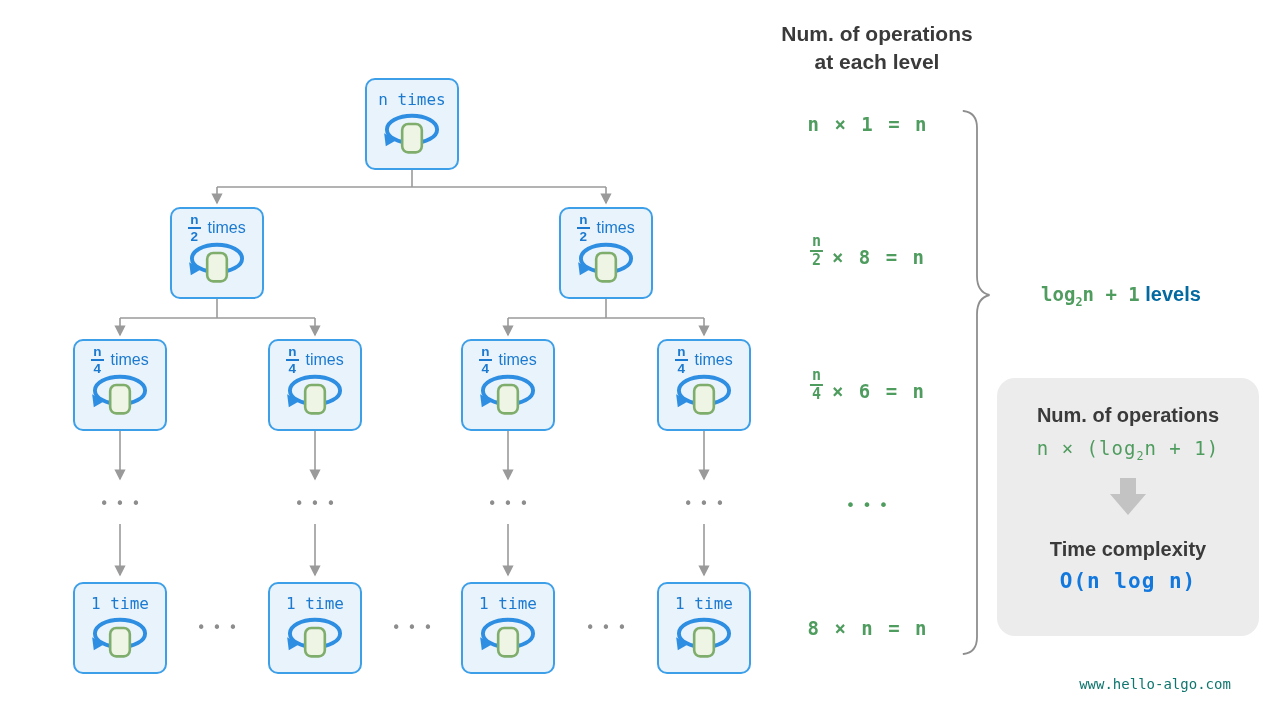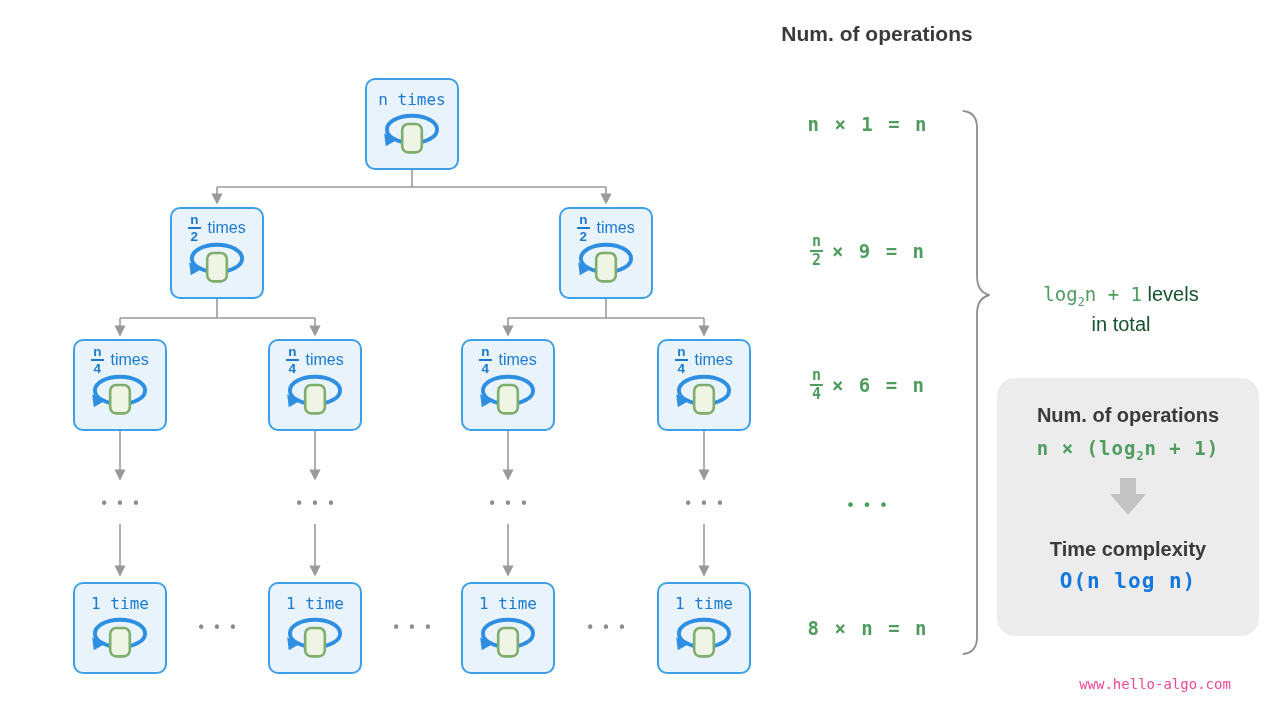--- a/index.html
+++ b/index.html
@@ -24,45 +24,45 @@
 
   
   .dots{position:absolute;transform:translate(-50%,-50%);color:#8d8d8d;
         font-size:15px;font-family:"DejaVu Sans",sans-serif;white-space:nowrap;}
   .dots span{letter-spacing:7px;margin-right:-7px;}
   .dots.green{color:#4f9c5f;font-size:16px;}
 
   
   .header{position:absolute;left:877px;top:20px;transform:translateX(-50%);
           text-align:center;color:#3a3a3a;font-weight:700;font-size:21px;line-height:1.35;white-space:nowrap;}
-  .eq{position:absolute;transform:translate(-50%,-50%);display:flex;align-items:center;gap:9px;
+  .eq{position:absolute;transform:translate(-50%,-50%);display:flex;align-items:flex-end;gap:9px;
       color:#4f9c5f;font-family:"DejaVu Sans Mono",monospace;font-weight:700;font-size:19px;
       letter-spacing:2px;white-space:nowrap;}
   .eq .frac{font-size:15px;letter-spacing:0;}
 
   .side{position:absolute;left:1121px;top:281px;transform:translateX(-50%);
         text-align:center;font-size:20px;line-height:1.35;color:#3a3a3a;white-space:nowrap;}
-  .green-mono{font-family:"DejaVu Sans Mono",monospace;font-weight:400;color:#4f9c5f;font-size:19px;}
+  .green-mono{font-family:"DejaVu Sans Mono",monospace;font-weight:700;color:#4f9c5f;font-size:19px;}
   .green-mono sub{font-size:0.62em;}
-  .side .dark{font-weight:400;color:#14532d;}
+  .side .dark{font-weight:700;color:#0369a1;}
 
   .summary{position:absolute;left:997px;top:378px;width:262px;height:258px;box-sizing:border-box;
            background:#ececec;border-radius:18px;display:flex;flex-direction:column;align-items:center;
            padding-top:26px;}
   .summary .title,.summary .subtitle{font-weight:700;font-size:20px;color:#3a3a3a;}
-  .summary .formula{margin-top:10px;font-family:"DejaVu Sans Mono",monospace;font-weight:700;
+  .summary .formula{margin-top:10px;font-family:"DejaVu Sans Mono",monospace;font-weight:400;
                     font-size:19px;color:#4f9c5f;letter-spacing:1px;}
   .summary .formula sub{font-size:0.62em;}
   .summary .down-arrow{margin-top:15px;}
   .summary .subtitle{margin-top:22px;}
   .summary .complexity{margin-top:8px;font-family:"DejaVu Sans Mono",monospace;font-weight:700;
                        font-size:21px;color:#1278dd;letter-spacing:1px;text-align:center;}
 
   .watermark{position:absolute;left:1155px;top:684px;transform:translate(-50%,-50%);
-             font-family:"DejaVu Sans Mono",monospace;font-size:14px;color:#ec4899;white-space:nowrap;}
+             font-family:"DejaVu Sans Mono",monospace;font-size:14px;color:#0f766e;white-space:nowrap;}
 </style>
 </head>
 <body>
 
 <div class="canvas">
 
   <svg width="0" height="0" style="position:absolute">
     <defs>
       <symbol id="loopicon" viewBox="0 0 60 44">
         <ellipse cx="30" cy="16" rx="23" ry="12.5" fill="none" stroke="#2e8ee2" stroke-width="3.6"></ellipse>
@@ -223,50 +223,50 @@
   <div class="dots" style="left:315px;top:504px"><span>•••</span></div>
   <div class="dots" style="left:508px;top:504px"><span>•••</span></div>
   <div class="dots" style="left:704px;top:504px"><span>•••</span></div>
 
   <div class="dots" style="left:217px;top:628px"><span>•••</span></div>
   <div class="dots" style="left:412px;top:628px"><span>•••</span></div>
   <div class="dots" style="left:606px;top:628px"><span>•••</span></div>
 
   <div class="header">
     <div>Num. of operations</div>
+    <div>at each level</div>
   </div>
 
   <div class="eq" style="left:868px;top:124px">
     <span>n × 1 = n</span>
   </div>
   <div class="eq" style="left:868px;top:251px">
     <span class="frac">
       <span class="num">n</span>
       <span class="den">2</span>
     </span>
-    <span>× 9 = n</span>
+    <span>× 8 = n</span>
   </div>
   <div class="eq" style="left:868px;top:385px">
     <span class="frac">
       <span class="num">n</span>
       <span class="den">4</span>
     </span>
     <span>× 6 = n</span>
   </div>
   <div class="dots green" style="left:867px;top:505px"><span>•••</span></div>
   <div class="eq" style="left:868px;top:628px">
     <span>8 × n = n</span>
   </div>
 
   <div class="side">
     <div>
       <span class="green-mono"><span>log</span><sub>2</sub><span>n + 1</span></span>
       <span class="dark">levels</span>
     </div>
-    <div class="dark">in total</div>
   </div>
 
   <div class="summary">
     <div class="title">Num. of operations</div>
     <div class="formula"><span>n × (</span><span>log</span><sub>2</sub><span>n + 1)</span></div>
     <svg class="down-arrow" width="40" height="38" viewBox="0 0 40 38">
       <polygon points="12,0 28,0 28,16 38,16 20,37 2,16 12,16" fill="#c3c3c3"></polygon>
     </svg>
     <div class="subtitle">Time complexity</div>
     <div class="complexity">O(n log n)</div>

